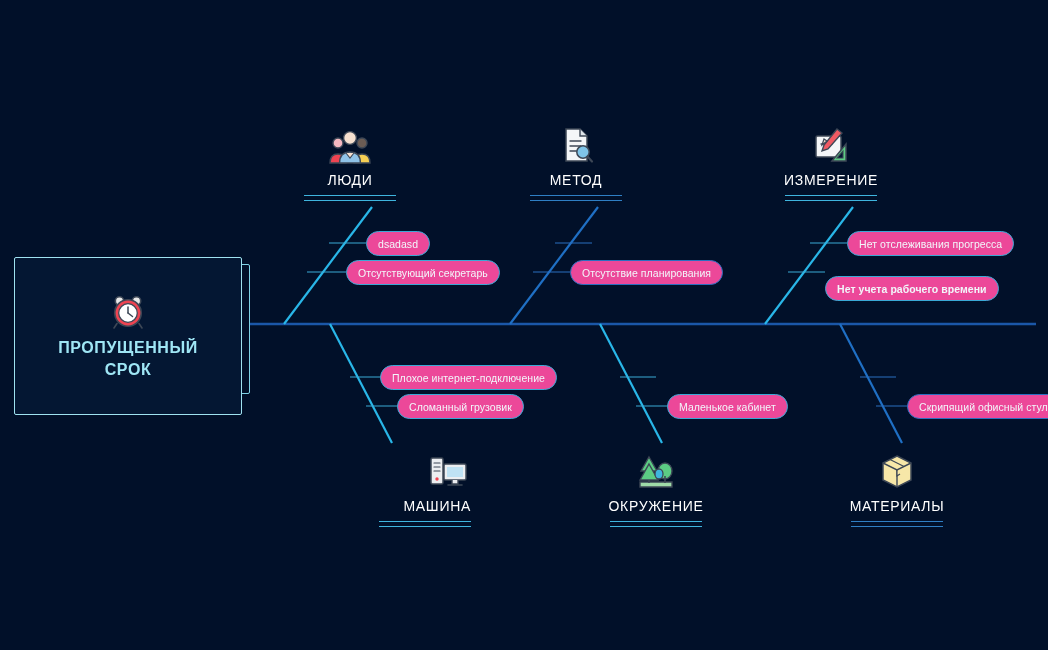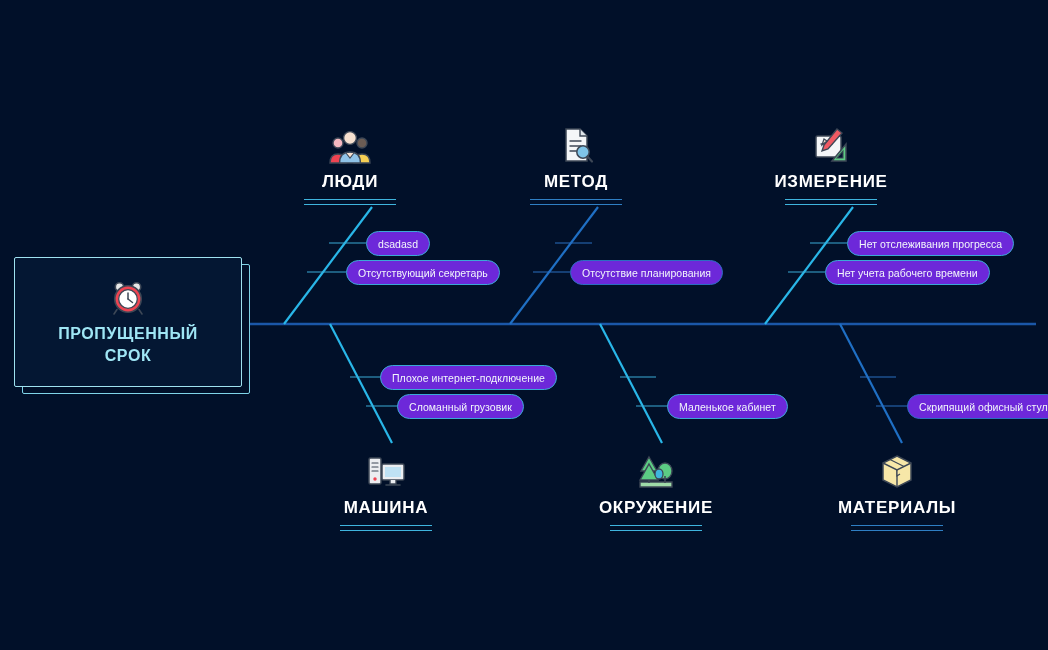--- a/index.html
+++ b/index.html
@@ -24,21 +24,21 @@
   .problem-shadow {
     position: absolute;
     left: 22px; top: 264px;
     width: 228px; height: 130px;
     border: 1.5px solid #7fd4e8;
     border-radius: 2px;
   }
   .problem-box {
     position: absolute;
     left: 14px; top: 257px;
-    width: 228px; height: 130px;
+    width: 228px; height: 158px;
     background: #041733;
     border: 1.5px solid #9fe2f0;
     border-radius: 2px;
     display: flex;
     flex-direction: column;
     align-items: center;
     justify-content: center;
     gap: 4px;
   }
   .problem-title {
@@ -58,22 +58,22 @@
     display: flex;
     flex-direction: column;
     align-items: center;
   }
   .cat-icon {
     width: 46px; height: 42px;
     display: flex; align-items: center; justify-content: center;
   }
   .cat-label {
     color: #ffffff;
-    font-size: 17px;
-    font-weight: bold;
+    font-size: 14px;
+    font-weight: normal;
     letter-spacing: 0.7px;
     white-space: nowrap;
   }
   .dbl-underline {
     width: 92px;
     height: 6px;
     margin-top: 7px;
     border-top: 1.5px solid #2f7fc4;
     border-bottom: 1.5px solid #2f7fc4;
   }
@@ -84,21 +84,21 @@
   .cat.top .cat-label { margin-top: 6px; }
   .cat.bottom .cat-label { margin-top: 6px; }
 
   
   .cause {
     position: absolute;
     height: 25px;
     padding: 0 11px;
     display: flex;
     align-items: center;
-    background: #6d28d9;
+    background: #ec4899;
     border: 1px solid #3aa9d6;
     border-radius: 13px;
     color: #f2f7fb;
     font-size: 10.5px;
     white-space: nowrap;
     letter-spacing: 0.05px;
   }
   .cause.blue { border-color: #2a6fc0; }
 </style>
 </head>
@@ -204,25 +204,25 @@
         <path d="M27 4 l5 4 l-14 16 l-6 2 l2 -6 z" fill="#ef5a63" stroke="#3d4756" stroke-width="1.4"></path>
         <path d="M12 20 l2 -6 l3 2 z" fill="#f6e0cf" stroke="#3d4756" stroke-width="1.2"></path>
         <path d="M22 36 l14 0 l0 -17 z" fill="#5ccc84" stroke="#3d4756" stroke-width="1.5"></path>
         <path d="M27 33 l6 0 l0 -7 z" fill="#041733" stroke="#3d4756" stroke-width="1.1"></path>
       </svg>
     </span>
     <span class="cat-label">ИЗМЕРЕНИЕ</span>
     <div class="dbl-underline cyan"></div>
   </div>
   <div class="cause" style="left:847px; top:231px;text-align:center;">Нет отслеживания прогресса</div>
-  <div class="cause" style="left:825px; top:260px;">Нет учета рабочего времени</div>
+  <div class="cause" style="left:825px; top:276px;font-weight:bold;">Нет учета рабочего времени</div>
 
   <div class="cause" style="left:380px; top:365px;">Плохое интернет-подключение</div>
   <div class="cause" style="left:397px; top:394px;">Сломанный грузовик</div>
-  <div class="cat bottom" style="left:301px; top:450px;">
+  <div class="cat bottom" style="left:301px; top:450px;align-items:flex-end;">
     <span class="cat-icon">
       <svg width="42" height="38" viewBox="0 0 42 38">
         <rect x="4" y="6" width="12" height="26" rx="1.5" fill="#eceef1" stroke="#3d4756" stroke-width="1.5"></rect>
         <g stroke="#3d4756" stroke-width="1.2" stroke-linecap="round">
           <line x1="7" y1="11" x2="13" y2="11"></line>
           <line x1="7" y1="15" x2="13" y2="15"></line>
           <line x1="7" y1="19" x2="13" y2="19"></line>
         </g>
         <circle cx="10" cy="27" r="1.7" fill="#ef4452" stroke="none"></circle>
         <rect x="17" y="12" width="22" height="16" rx="1.5" fill="#eceef1" stroke="#3d4756" stroke-width="1.5"></rect>

